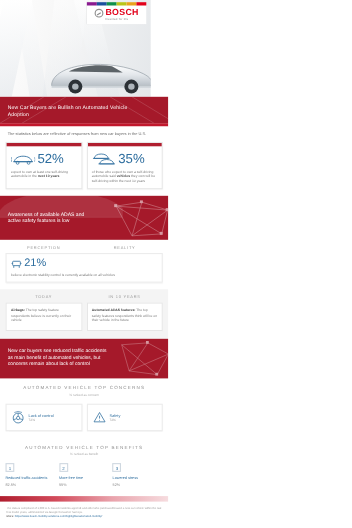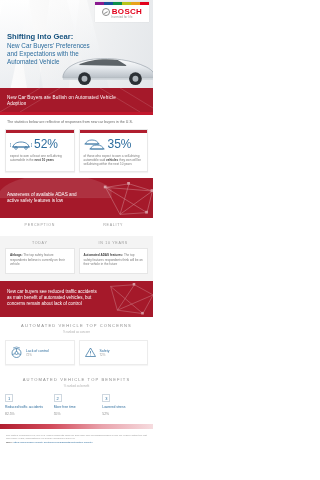--- a/index.html
+++ b/index.html
@@ -7,21 +7,21 @@
   body {
     font-family: "Liberation Sans", sans-serif;
     background:#ffffff;
     color:#3a3a3a;
     overflow:hidden;
   }
   .page { position:relative; width:153px; height:480px; background:#fff; }
 
   
   .header {
-    position:relative; height:88px; width:153px;
+    position:relative; height:88px; width:137px;
     background:linear-gradient(105deg,#ffffff 0%,#f6f6f6 40%,#eceef0 70%,#e4e7ea 100%);
     overflow:hidden;
   }
   .header .facets { position:absolute; inset:0; }
   .header .facets i {
     position:absolute; display:block;
     background:linear-gradient(180deg,rgba(255,255,255,.9),rgba(222,227,232,.55));
   }
   .f1 { left:-6px; top:0; width:26px; height:88px; transform:skewX(-12deg); }
   .f2 { left:20px; top:0; width:16px; height:88px; transform:skewX(9deg); opacity:.7; }
@@ -210,24 +210,20 @@
           <span style="background:#e8a21c"></span>
           <span style="background:#e2001a"></span>
       </div>
       <div class="logo-mark-row">
         <span class="bosch-sym"></span>
         <span class="bosch-word">BOSCH</span>
       </div>
       <div class="bosch-tag">Invented for life</div>
     </div>
 
-    <div class="title">
-      <span class="t-main">Shifting Into Gear:</span>
-      <span class="t-sub">New Car Buyers' Preferences and Expectations with the Automated Vehicle</span>
-    </div>
 
     <svg class="car-hero" viewBox="0 0 200 100">
       <defs>
         <linearGradient id="cg" x1="0" y1="0" x2="0" y2="1">
           <stop offset="0" stop-color="#ffffff"></stop>
             <stop offset="0.5" stop-color="#e3e7eb"></stop>
             <stop offset="1" stop-color="#b9c0c7"></stop>
         </linearGradient>
       </defs>
       <path d="M8 72 C10 54 34 40 70 36 C108 32 150 38 178 52 C192 59 196 66 194 74 L8 74 Z" fill="url(#cg)" stroke="#9aa3ab" stroke-width="1.4"></path>
@@ -310,20 +306,30 @@
     </svg>
     <div class="txt">Awareness of available ADAS and active safety features is low</div>
   </div>
 
   <div class="pr-wrap">
     <div class="pr-head">
       <div>PERCEPTION</div>
       <div>REALITY</div>
     </div>
     <div class="pr-cards">
+      <div class="pr-card">
+        <div class="pr-stat">
+          <svg width="10" height="10" viewBox="0 0 20 20">
+            <rect x="3" y="5" width="14" height="8" rx="1.5" fill="none" stroke="#2d6d9e" stroke-width="1.5"></rect>
+            <path d="M5 13 L5 17 M15 13 L15 17 M3 9 L1 9 M17 9 L19 9" stroke="#2d6d9e" stroke-width="1.4"></path>
+          </svg>
+          <span class="num">21%</span>
+        </div>
+        <div class="pr-note">believe electronic stability control is currently available on all vehicles</div>
+      </div>
     </div>
   </div>
 
   <div class="ty-wrap">
     <div class="ty-head">
       <div>TODAY</div>
       <div>IN 10 YEARS</div>
     </div>
     <div class="ty-cards">
       <div class="ty-card">

